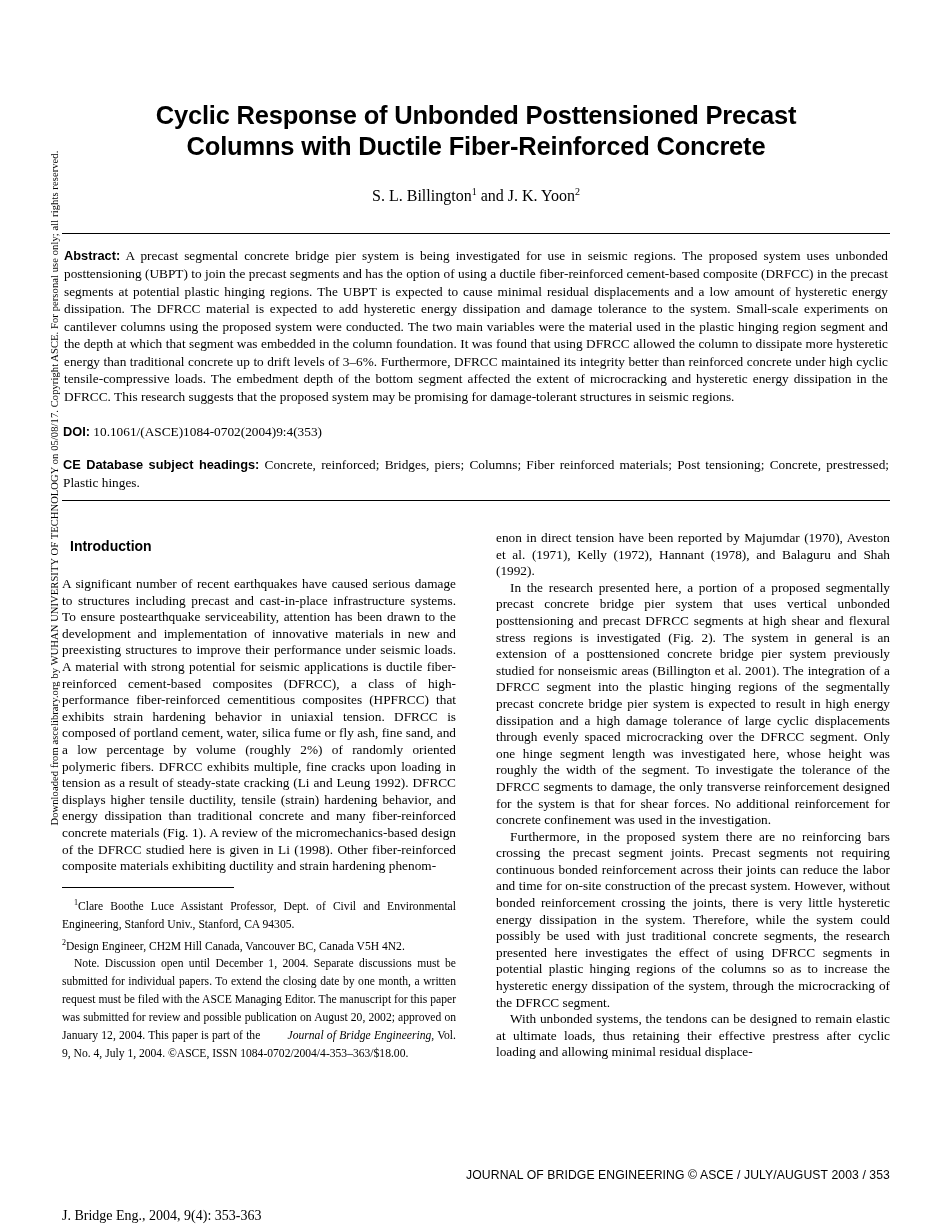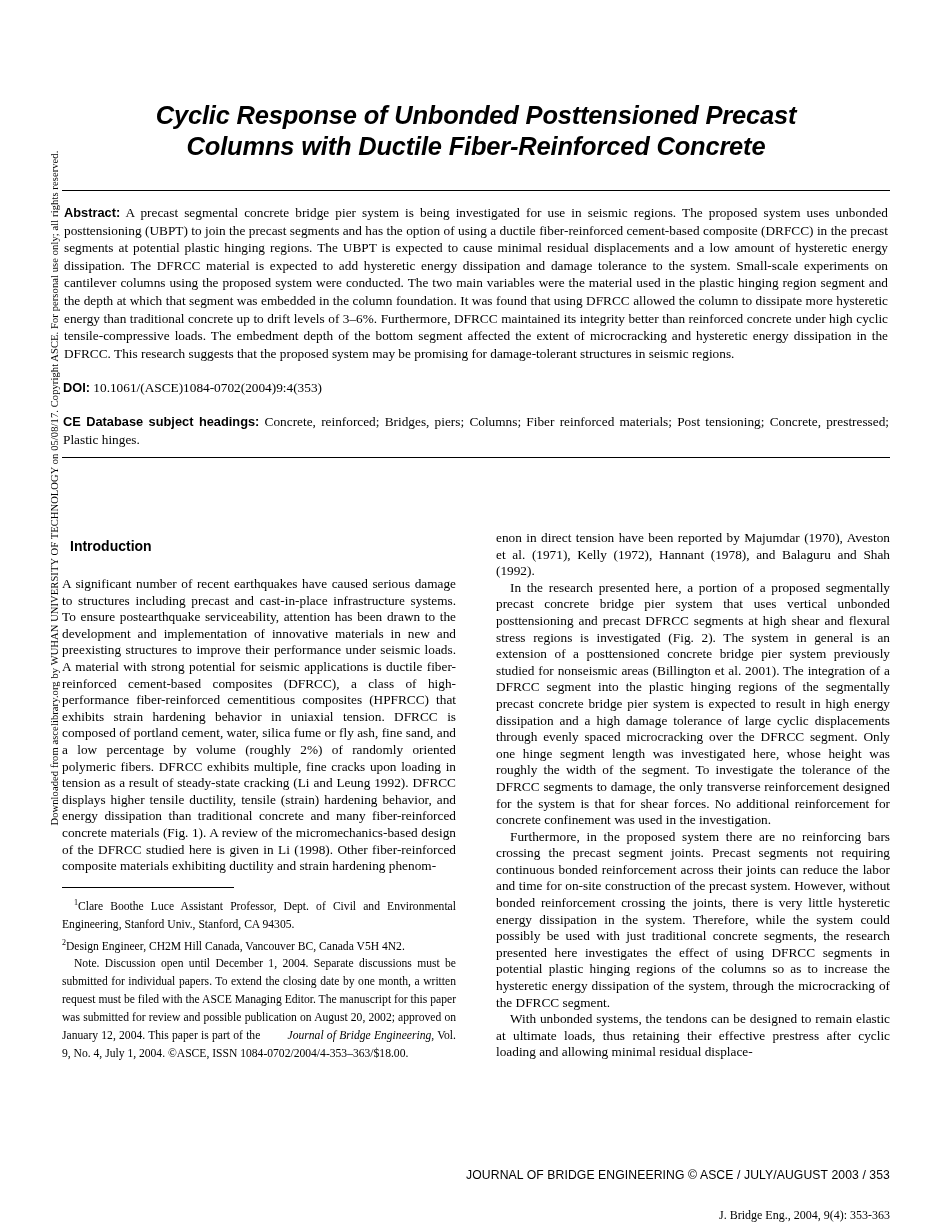--- a/index.html
+++ b/index.html
@@ -48,21 +48,20 @@
 
   .title {
     margin: 0;
     padding-top: 100px;
     font-family: "Liberation Sans", sans-serif;
     font-weight: bold;
     font-size: 25.5px;
     line-height: 31px;
     text-align: center;
     letter-spacing: -0.2px;
-    font-style: italic;
   }
   .authors {
     margin: 0;
     padding-top: 24px;
     font-family: "Liberation Serif", serif;
     font-size: 16px;
     text-align: center;
   }
   .authors sup {
     font-size: 10px;
@@ -158,38 +157,41 @@
     font-size: 12.2px;
     text-align: right;
     letter-spacing: 0.1px;
   }
   .footer-cite {
     position: absolute;
     left: 0;
     top: 1208px;
     width: 828px;
     font-family: "Liberation Serif", serif;
-    font-size: 12px;
-    text-align: right;
+    font-size: 14px;
+    text-align: left;
   }
 </style>
 </head>
 <body>
 
 <div class="page">
 
   <div class="side-note">Downloaded from ascelibrary.org by WUHAN UNIVERSITY OF TECHNOLOGY on 05/08/17. Copyright ASCE. For personal use only; all rights reserved.</div>
 
   <div class="content">
 
     <h1 class="title">
       <span>Cyclic Response of Unbonded Posttensioned Precast</span><br>
       <span>Columns with Ductile Fiber-Reinforced Concrete</span>
     </h1>
 
+    <p class="authors">
+      <span>S. L. Billington</span><sup>1</sup><span> and J. K. Yoon</span><sup>2</sup>
+    </p>
 
     <div class="rule"></div>
 
     <p class="abstract">
       <b>Abstract:</b>
       <span>A precast segmental concrete bridge pier system is being investigated for use in seismic regions. The proposed system uses unbonded posttensioning (UBPT) to join the precast segments and has the option of using a ductile fiber-reinforced cement-based composite (DRFCC) in the precast segments at potential plastic hinging regions. The UBPT is expected to cause minimal residual displacements and a low amount of hysteretic energy dissipation. The DFRCC material is expected to add hysteretic energy dissipation and damage tolerance to the system. Small-scale experiments on cantilever columns using the proposed system were conducted. The two main variables were the material used in the plastic hinging region segment and the depth at which that segment was embedded in the column foundation. It was found that using DFRCC allowed the column to dissipate more hysteretic energy than traditional concrete up to drift levels of 3–6%. Furthermore, DFRCC maintained its integrity better than reinforced concrete under high cyclic tensile-compressive loads. The embedment depth of the bottom segment affected the extent of microcracking and hysteretic energy dissipation in the DFRCC. This research suggests that the proposed system may be promising for damage-tolerant structures in seismic regions.</span>
     </p>
 
     <p class="doi">
       <b>DOI:</b>

